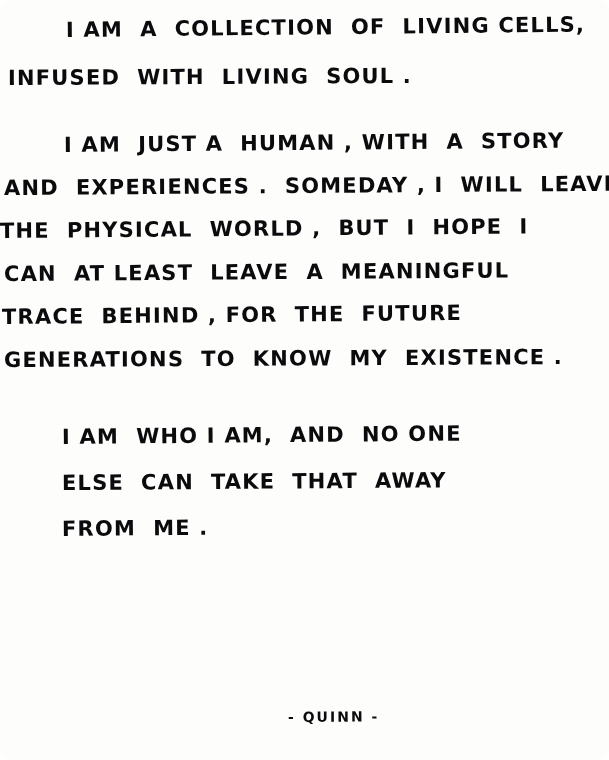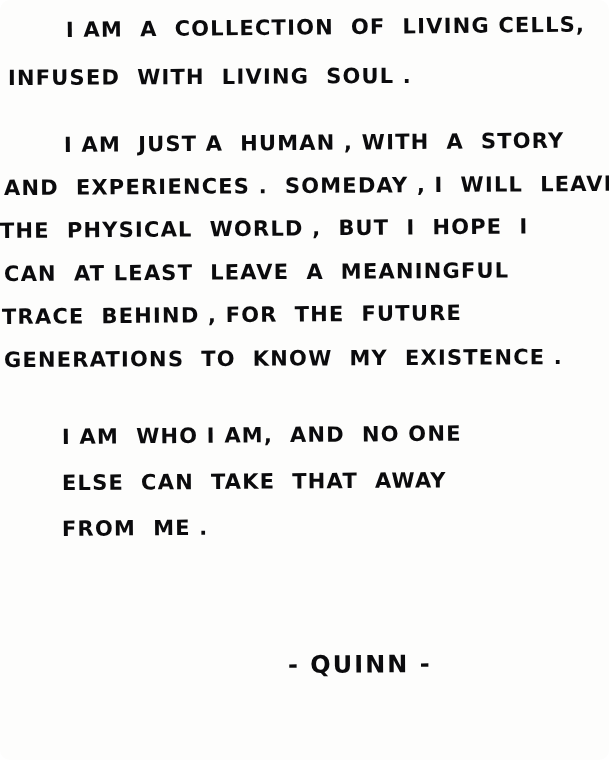--- a/index.html
+++ b/index.html
@@ -56,21 +56,21 @@
   #p2 .l5 { position: absolute; left: 2px;  top: 172px; font-size: 21px; transform: rotate(-0.5deg); }
   #p2 .l6 { position: absolute; left: 4px;  top: 215px; font-size: 21px; transform: rotate(-0.3deg); }
 
   
   #p3 { position: absolute; left: 0; top: 425px; }
   #p3 .l1 { position: absolute; left: 62px; top: 0px;  font-size: 21px; transform: rotate(-0.5deg); }
   #p3 .l2 { position: absolute; left: 62px; top: 46px; font-size: 21px; transform: rotate(-0.4deg); }
   #p3 .l3 { position: absolute; left: 62px; top: 92px; font-size: 21px; transform: rotate(-0.5deg); }
 
   
-  #sig { position: absolute; left: 288px; top: 651px; font-size: 24px; letter-spacing: 2px; transform: rotate(-0.4deg); }
+  #sig { position: absolute; left: 288px; top: 709px; font-size: 14px; letter-spacing: 2px; transform: rotate(-0.4deg); }
 </style>
 </head>
 <body>
 
 <div class="page">
   <div class="note">
 
     <div class="para" id="p1">
       <div class="line l1">I AM  A  COLLECTION  OF  LIVING CELLS,</div>
       <div class="line l2">INFUSED  WITH  LIVING  SOUL .</div>

